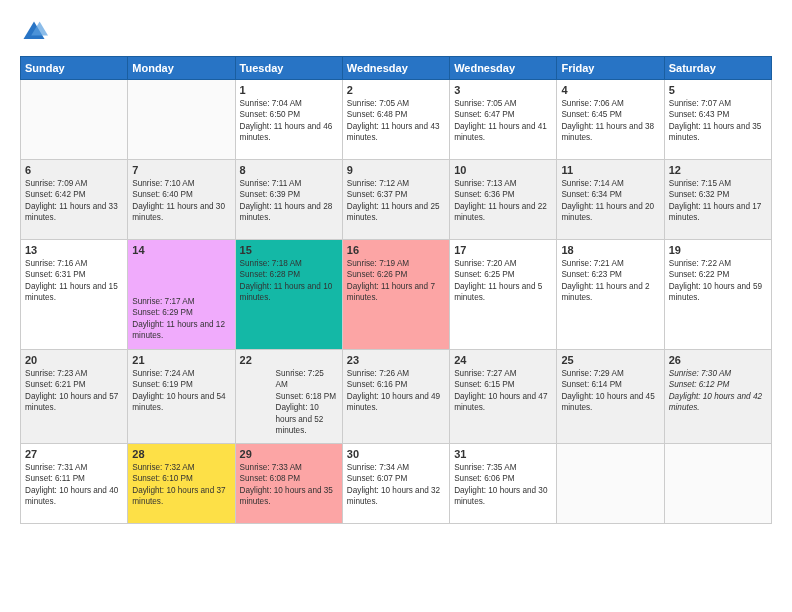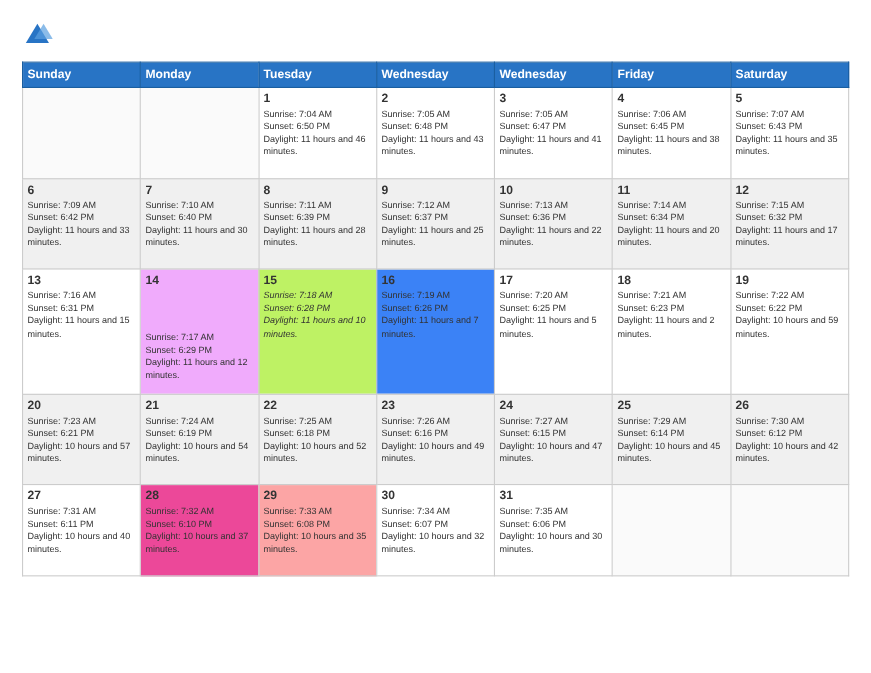--- a/index.html
+++ b/index.html
@@ -226,27 +226,27 @@
             <div class="day-detail" style="white-space: pre-line;">Sunrise: 7:16 AM
 Sunset: 6:31 PM
 Daylight: 11 hours and 15 minutes.</div>
           </td>
           <td style="background-color: #f0abfc;">
             <span class="day-num">14</span>
             <div class="day-detail" style="white-space: pre-line; margin-top: 40px;">Sunrise: 7:17 AM
 Sunset: 6:29 PM
 Daylight: 11 hours and 12 minutes.</div>
           </td>
-          <td style="background-color: #bef264;">
+          <td style="background-color: #14b8a6;">
             <span class="day-num">15</span>
-            <div class="day-detail" style="white-space: pre-line; font-style: italic;">Sunrise: 7:18 AM
+            <div class="day-detail" style="white-space: pre-line;">Sunrise: 7:18 AM
 Sunset: 6:28 PM
 Daylight: 11 hours and 10 minutes.</div>
           </td>
-          <td style="background-color: #3b82f6;">
+          <td style="background-color: #fca5a5;">
             <span class="day-num">16</span>
             <div class="day-detail" style="white-space: pre-line;">Sunrise: 7:19 AM
 Sunset: 6:26 PM
 Daylight: 11 hours and 7 minutes.</div>
           </td>
           <td style="background-color: rgb(255, 255, 255);">
             <span class="day-num">17</span>
             <div class="day-detail" style="white-space: pre-line;">Sunrise: 7:20 AM
 Sunset: 6:25 PM
 Daylight: 11 hours and 5 minutes.</div>
@@ -272,21 +272,21 @@
 Daylight: 10 hours and 57 minutes.</div>
           </td>
           <td style="background-color: rgb(240, 240, 240);">
             <span class="day-num">21</span>
             <div class="day-detail" style="white-space: pre-line;">Sunrise: 7:24 AM
 Sunset: 6:19 PM
 Daylight: 10 hours and 54 minutes.</div>
           </td>
           <td style="background-color: rgb(240, 240, 240);">
             <span class="day-num">22</span>
-            <div class="day-detail" style="white-space: pre-line;">Sunrise: 7:25 AM
+            <div class="day-detail" style="white-space: pre-line; margin-left: 36px;">Sunrise: 7:25 AM
 Sunset: 6:18 PM
 Daylight: 10 hours and 52 minutes.</div>
           </td>
           <td style="background-color: rgb(240, 240, 240);">
             <span class="day-num">23</span>
             <div class="day-detail" style="white-space: pre-line;">Sunrise: 7:26 AM
 Sunset: 6:16 PM
 Daylight: 10 hours and 49 minutes.</div>
           </td>
           <td style="background-color: rgb(240, 240, 240);">
@@ -296,33 +296,33 @@
 Daylight: 10 hours and 47 minutes.</div>
           </td>
           <td style="background-color: rgb(240, 240, 240);">
             <span class="day-num">25</span>
             <div class="day-detail" style="white-space: pre-line;">Sunrise: 7:29 AM
 Sunset: 6:14 PM
 Daylight: 10 hours and 45 minutes.</div>
           </td>
           <td style="background-color: rgb(240, 240, 240);">
             <span class="day-num">26</span>
-            <div class="day-detail" style="white-space: pre-line;">Sunrise: 7:30 AM
+            <div class="day-detail" style="white-space: pre-line; font-style: italic;">Sunrise: 7:30 AM
 Sunset: 6:12 PM
 Daylight: 10 hours and 42 minutes.</div>
           </td>
         </tr>
         <tr>
           <td style="background-color: rgb(255, 255, 255);">
             <span class="day-num">27</span>
             <div class="day-detail" style="white-space: pre-line;">Sunrise: 7:31 AM
 Sunset: 6:11 PM
 Daylight: 10 hours and 40 minutes.</div>
           </td>
-          <td style="background-color: #ec4899;">
+          <td style="background-color: #fde047;">
             <span class="day-num">28</span>
             <div class="day-detail" style="white-space: pre-line;">Sunrise: 7:32 AM
 Sunset: 6:10 PM
 Daylight: 10 hours and 37 minutes.</div>
           </td>
           <td style="background-color: #fca5a5;">
             <span class="day-num">29</span>
             <div class="day-detail" style="white-space: pre-line;">Sunrise: 7:33 AM
 Sunset: 6:08 PM
 Daylight: 10 hours and 35 minutes.</div>

